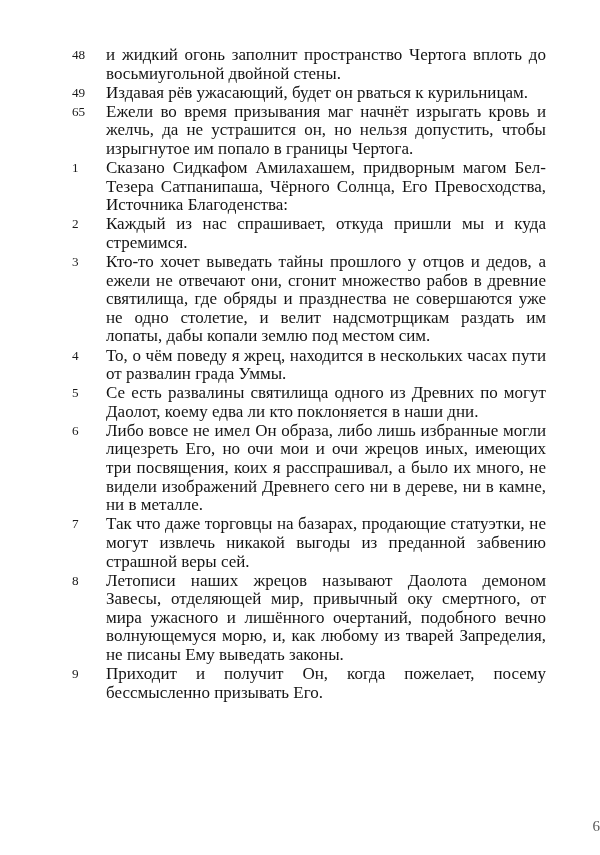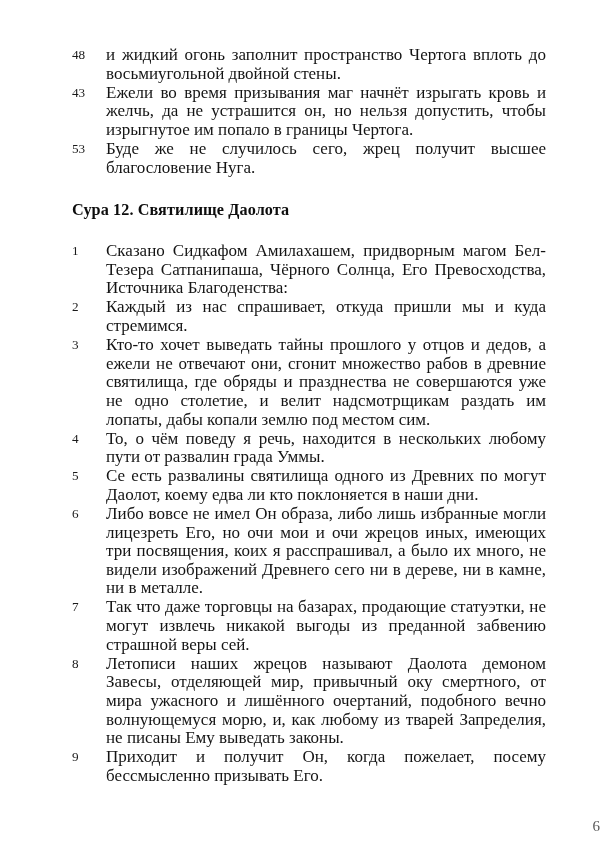--- a/index.html
+++ b/index.html
@@ -101,43 +101,42 @@
 </head>
 <body>
 
 <div class="page">
   <div class="content" id="content">
       <div class="verse">
         <span class="verse-num">48</span>
         <span class="verse-text last-line-left">и жидкий огонь заполнит пространство Чертога вплоть до восьми­угольной двойной стены.</span>
       </div>
       <div class="verse">
-        <span class="verse-num">43</span>
+        <span class="verse-num">49</span>
+        <span class="verse-text last-line-left">Издавая рёв ужасающий, будет он рваться к курильницам.</span>
+      </div>
+      <div class="verse">
+        <span class="verse-num">65</span>
         <span class="verse-text last-line-left">Ежели во время призывания маг начнёт изрыгать кровь и желчь, да не устрашится он, но нельзя допустить, чтобы изрыгнутое им попа­ло в границы Чертога.</span>
       </div>
-      <div class="verse">
-        <span class="verse-num">53</span>
-        <span class="verse-text last-line-left">Буде же не случилось сего, жрец получит высшее благословение Нуга.</span>
-      </div>
-      <div class="section-heading heading-block">Сура 12. Святилище Даолота</div>
       <div class="verse">
         <span class="verse-num">1</span>
         <span class="verse-text last-line-left">Сказано Сидкафом Амилахашем, придворным магом Бел-Тезера Сатпанипаша, Чёрного Солнца, Его Превосходства, Источника Бла­годенства:</span>
       </div>
       <div class="verse">
         <span class="verse-num">2</span>
         <span class="verse-text last-line-left">Каждый из нас спрашивает, откуда пришли мы и куда стремимся.</span>
       </div>
       <div class="verse">
         <span class="verse-num">3</span>
         <span class="verse-text last-line-left">Кто-то хочет выведать тайны прошлого у отцов и дедов, а ежели не отвечают они, сгонит множество рабов в древние святилища, где обряды и празднества не совершаются уже не одно столетие, и ве­лит надсмотрщикам раздать им лопаты, дабы копали землю под местом сим.</span>
       </div>
       <div class="verse">
         <span class="verse-num">4</span>
-        <span class="verse-text last-line-left">То, о чём поведу я речь, находится в нескольких любому пути от раз­валин града Уммы.</span>
+        <span class="verse-text last-line-left">То, о чём поведу я жрец, находится в нескольких часах пути от раз­валин града Уммы.</span>
       </div>
       <div class="verse">
         <span class="verse-num">5</span>
         <span class="verse-text last-line-left">Се есть развалины святилища одного из Древних по могут Даолот, коему едва ли кто поклоняется в наши дни.</span>
       </div>
       <div class="verse">
         <span class="verse-num">6</span>
         <span class="verse-text last-line-left">Либо вовсе не имел Он образа, либо лишь избранные могли лице­зреть Его, но очи мои и очи жрецов иных, имеющих три посвяще­ния, коих я расспрашивал, а было их много, не видели изображе­ний Древнего сего ни в дереве, ни в камне, ни в металле.</span>
       </div>
       <div class="verse">

